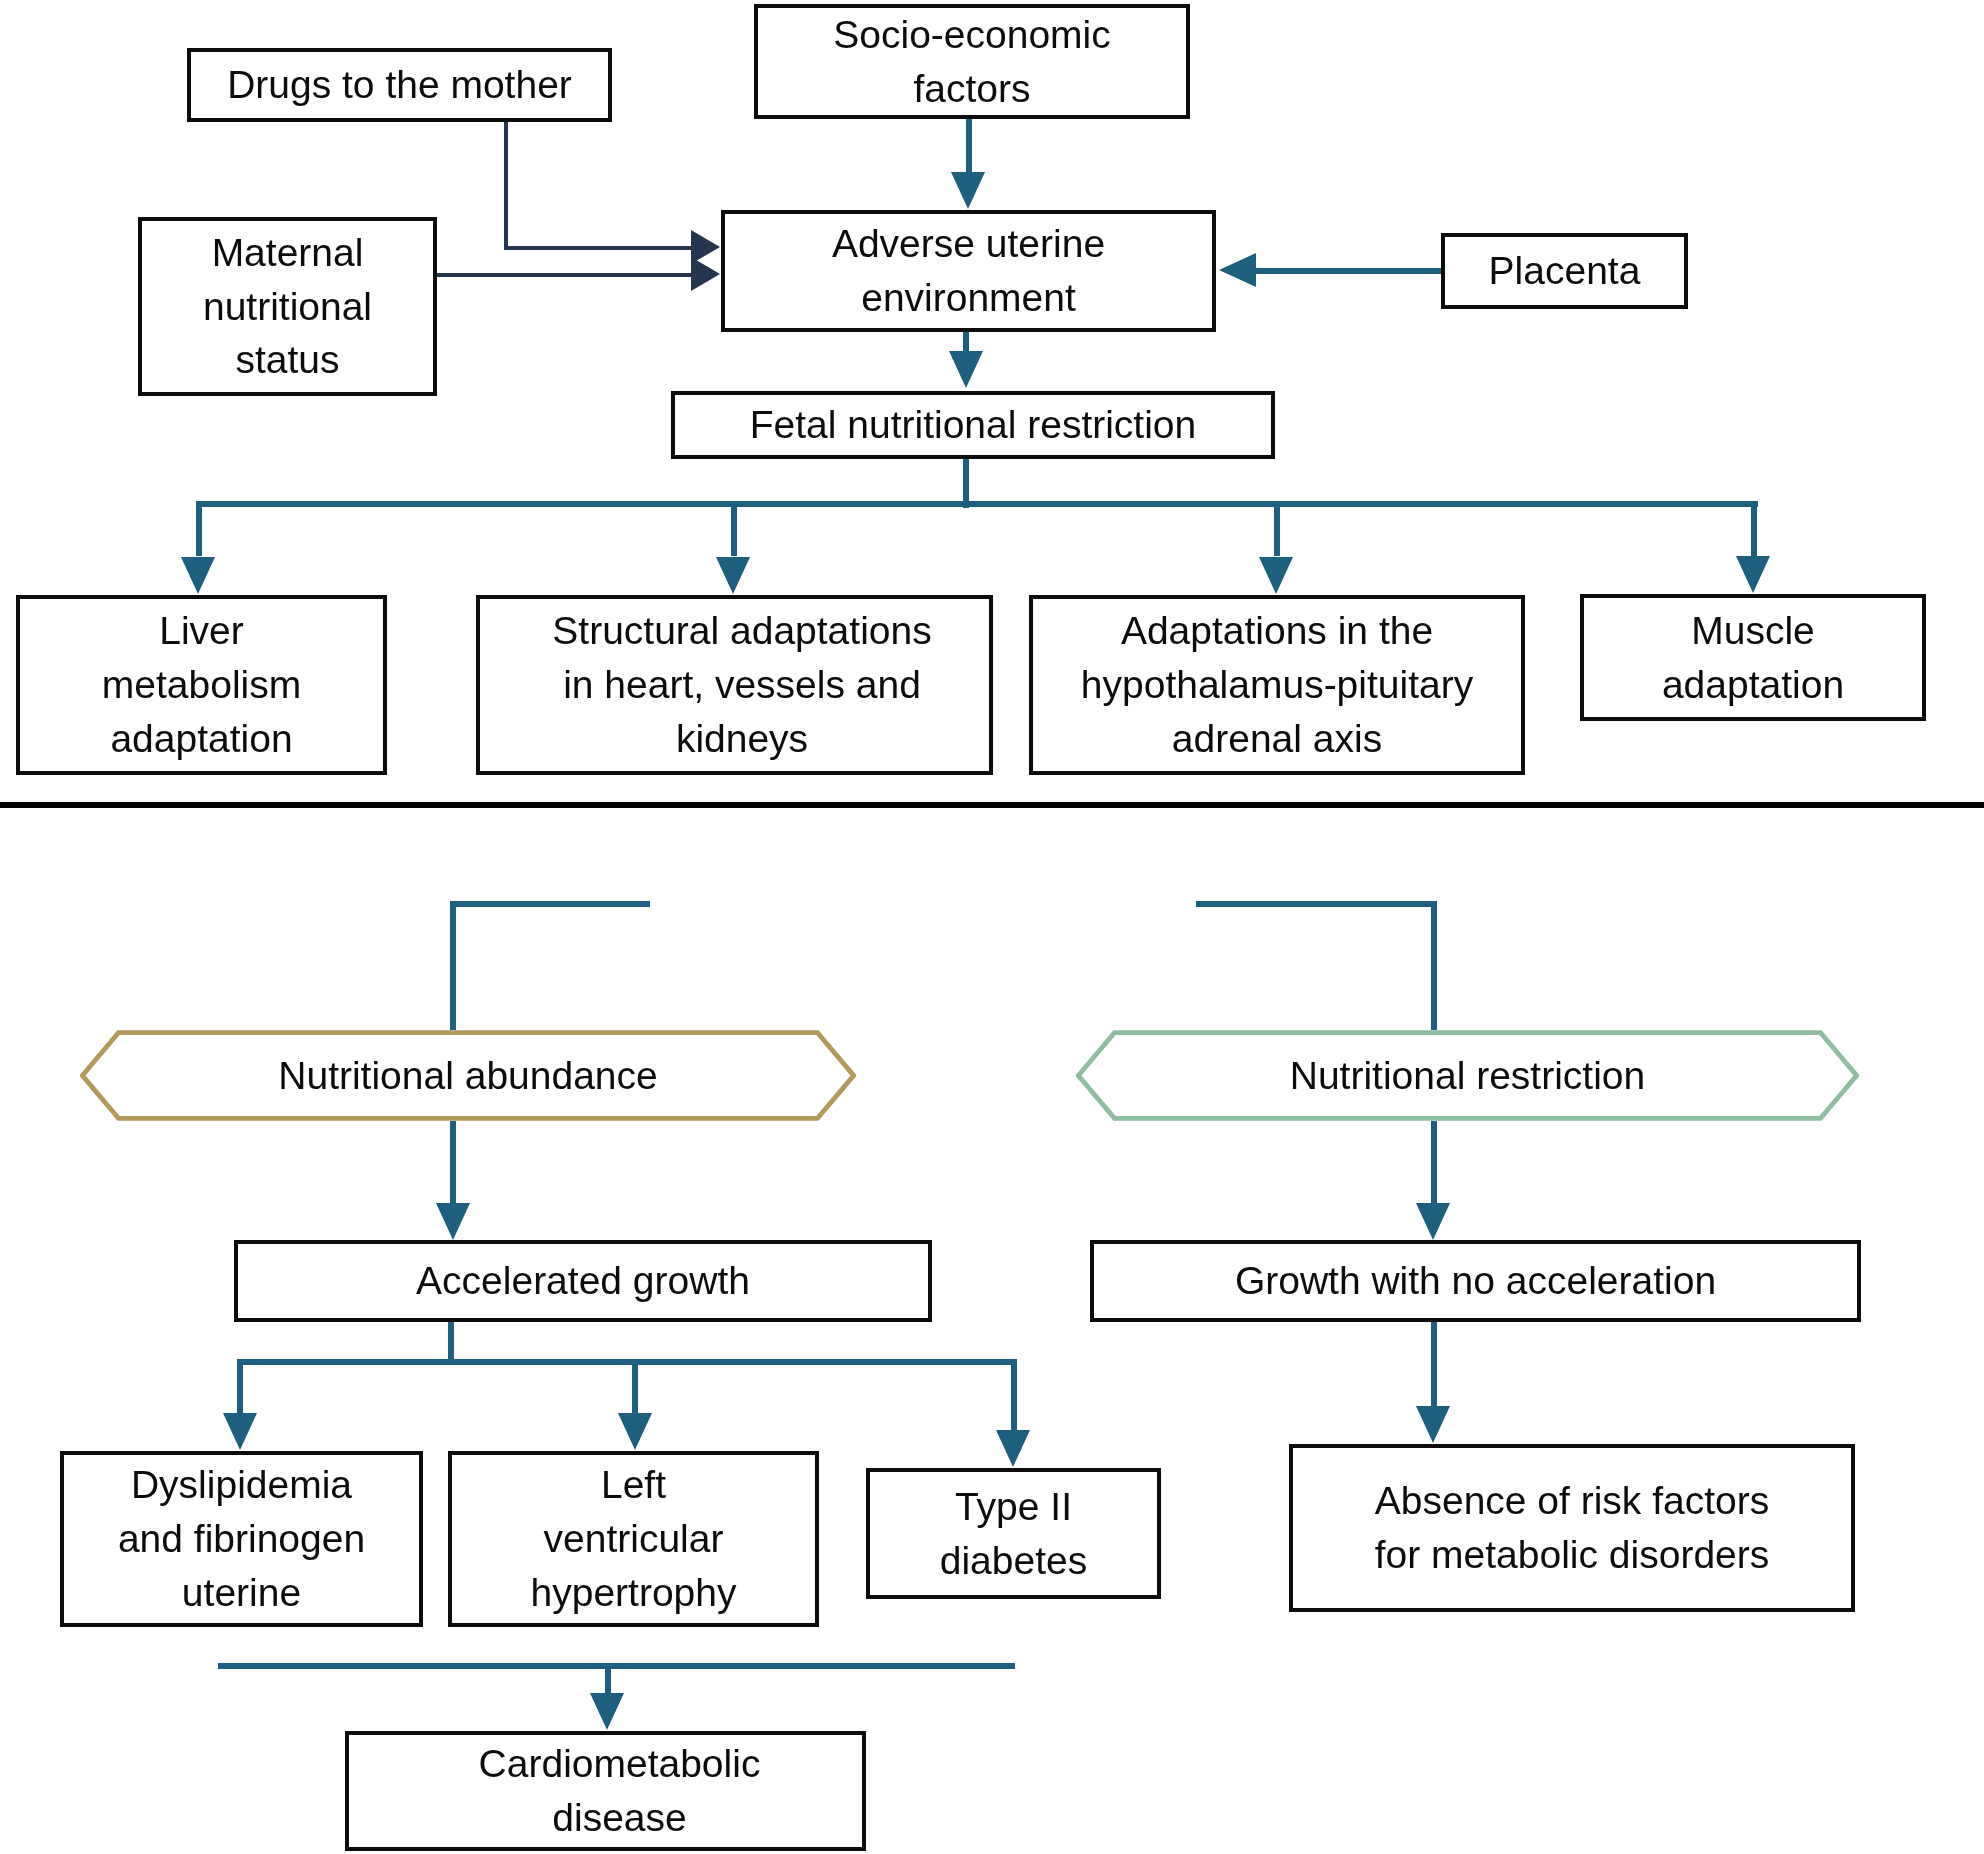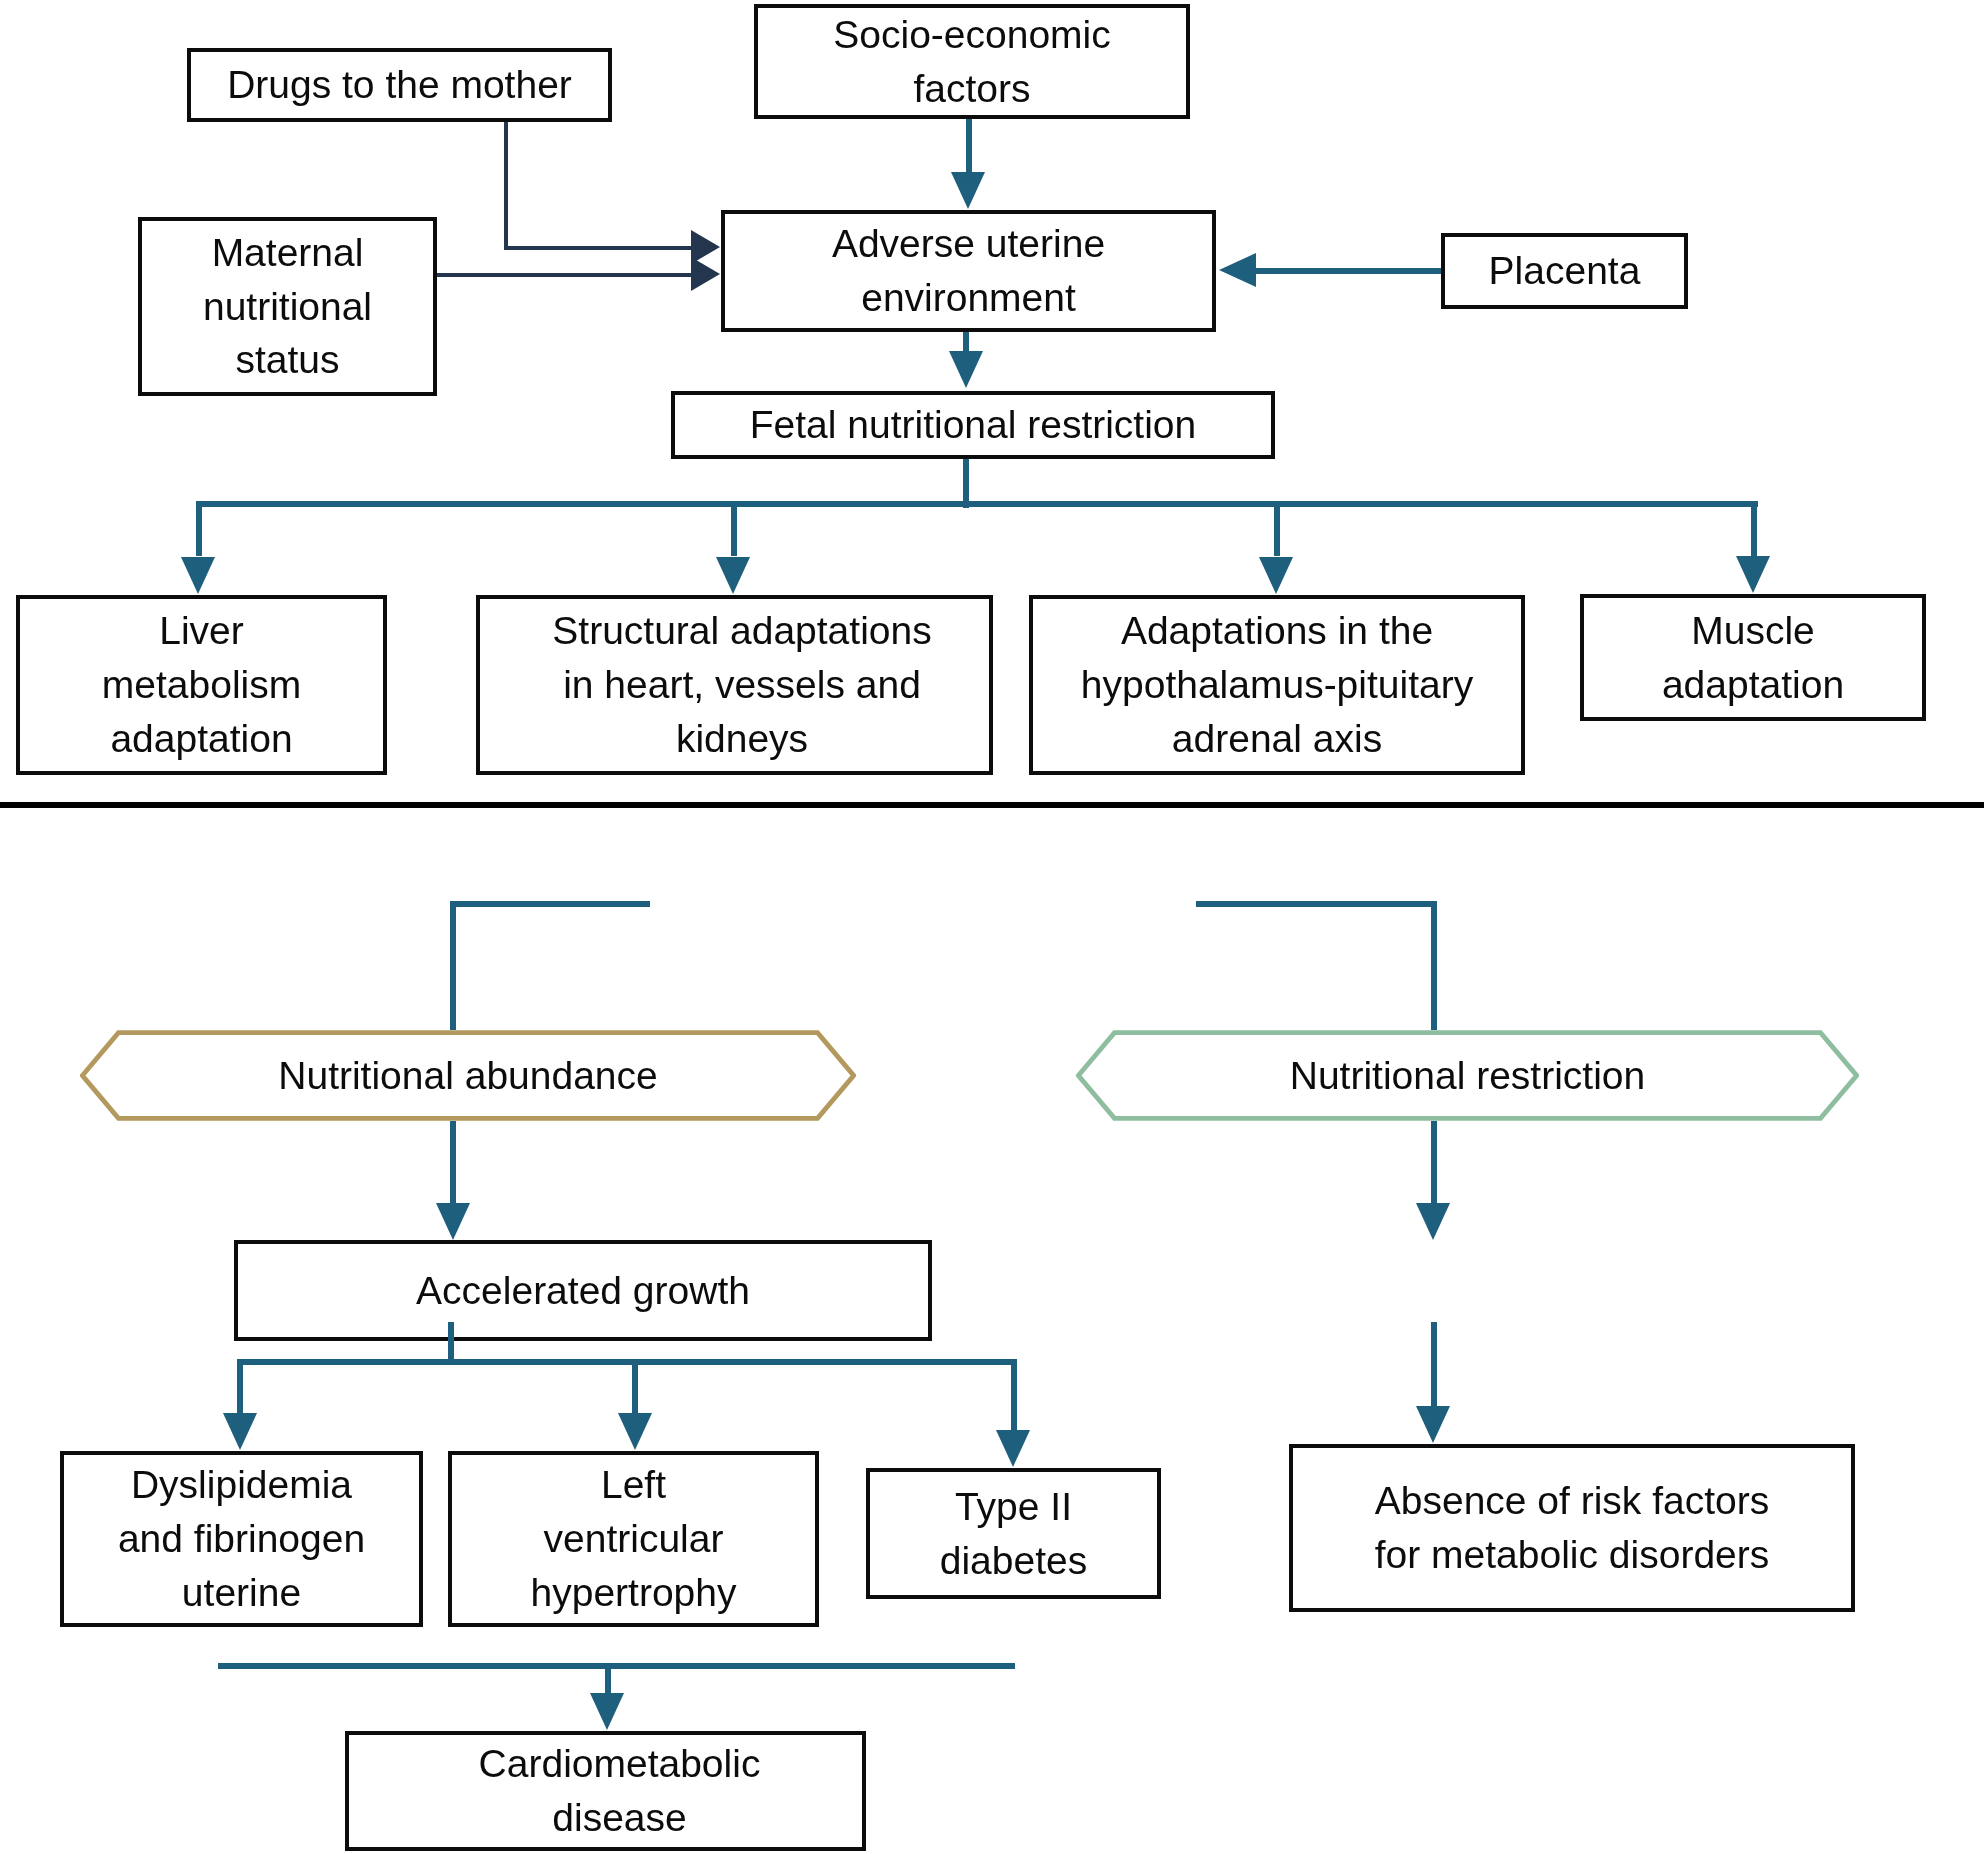--- a/index.html
+++ b/index.html
@@ -117,22 +117,23 @@
     </svg>
     <div class="hex-label">Nutritional restriction</div>
   </div>
 
   <div class="vline" style="left:450px;top:1121px;height:83px;"></div>
   <div class="arr-down" style="left:436px;top:1203px;"></div>
 
   <div class="vline" style="left:1431px;top:1121px;height:83px;"></div>
   <div class="arr-down" style="left:1416px;top:1203px;"></div>
 
-  <div class="box" style="left:234px;top:1240px;width:698px;height:101px;">Accelerated growth</div>
+  <div class="box" style="left:234px;top:1240px;width:698px;height:82px;">Accelerated growth</div>
 
+  <div class="box" style="left:1090px;top:1240px;width:771px;height:82px;">Growth with no acceleration</div>
 
   <div class="vline" style="left:448px;top:1322px;height:40px;"></div>
   <div class="hline" style="left:237px;top:1359px;width:780px;"></div>
 
   <div class="vline" style="left:237px;top:1359px;height:55px;"></div>
   <div class="arr-down" style="left:223px;top:1413px;"></div>
 
   <div class="vline" style="left:632px;top:1359px;height:55px;"></div>
   <div class="arr-down" style="left:618px;top:1413px;"></div>
 

